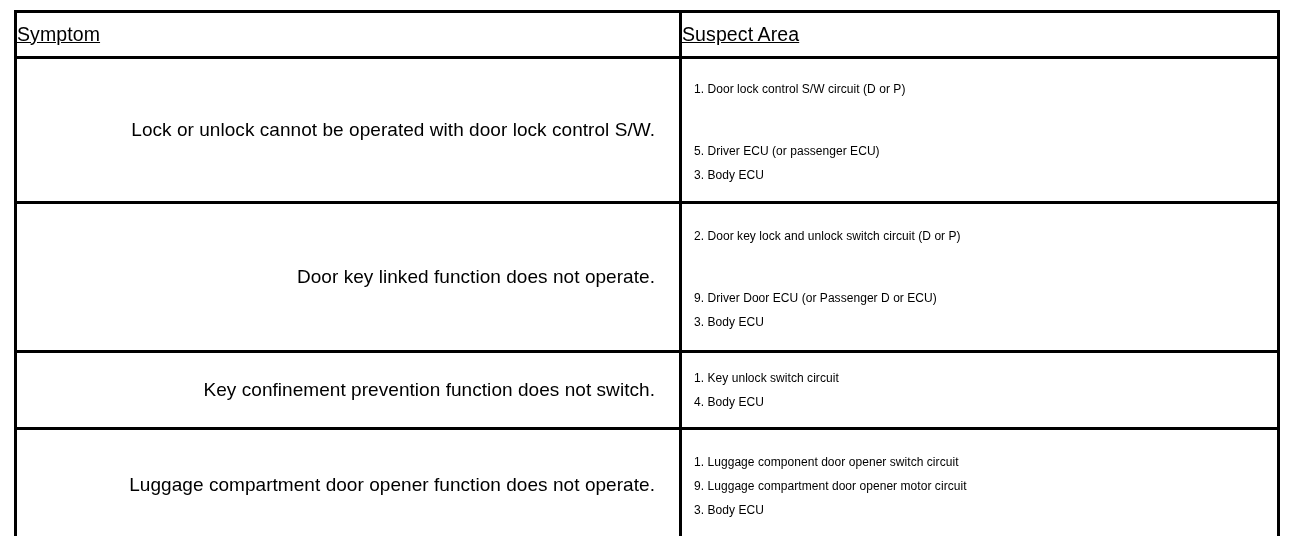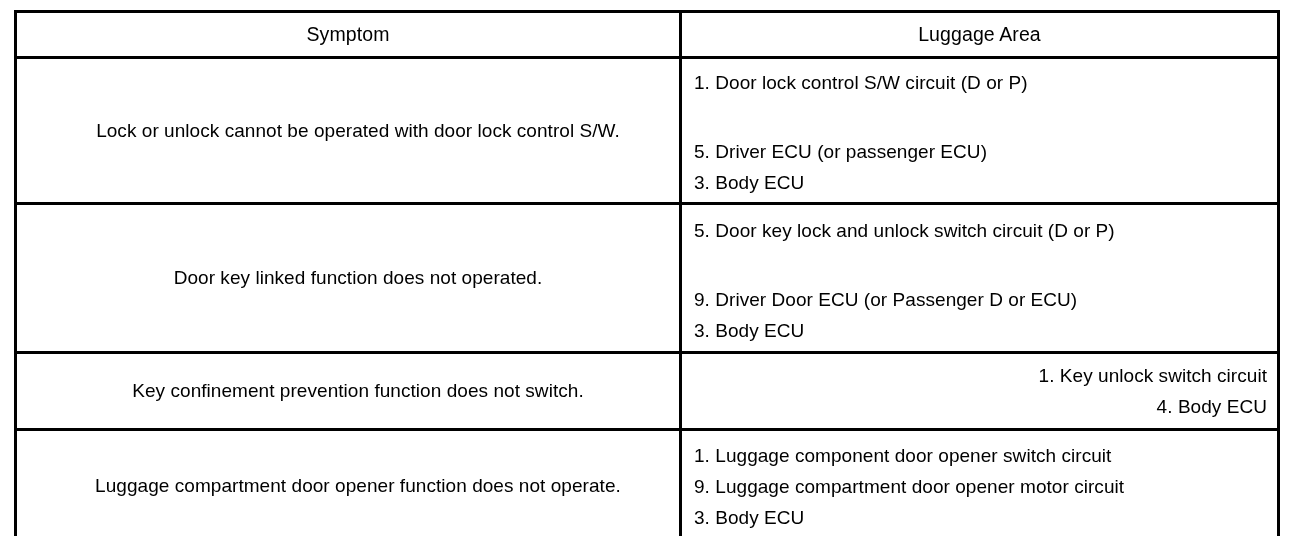--- a/index.html
+++ b/index.html
@@ -53,46 +53,47 @@
   .head-row th {
     height: 43px;
     text-align: center;
     font-weight: normal;
     font-size: 19.5px;
     line-height: 1.1;
     letter-spacing: 0.1px;
   }
   .head-cell-inner {
     display: block;
-    text-align: center;
+    text-align: left;
+    text-decoration: underline;
   }
 
   
   .symptom-cell {
     vertical-align: middle;
   }
   .symptom-text {
     display: block;
     padding-left: 14px;
-    padding-right: 14px;
+    padding-right: 24px;
     font-size: 19px;
     line-height: 1.25;
-    text-align: center;
+    text-align: right;
     letter-spacing: 0.05px;
     margin-left: 20px;
   }
 
   
   .suspect-cell {
     vertical-align: top;
   }
   .suspect-list {
     display: block;
     padding: 14px 10px 10px 12px;
-    font-size: 19px;
+    font-size: 12px;
     line-height: 1.0;
     border-radius: 11px;
   }
   .suspect-item {
     display: block;
     white-space: nowrap;
     letter-spacing: 0.05px;
     margin-bottom: 12px;
   }
   .suspect-item:last-child { margin-bottom: 0; }
@@ -100,41 +101,41 @@
   .suspect-item.gap-after {
     margin-bottom: 50px;
   }
 
   
   .row-1 td { height: 142px; }
   .row-2 td { height: 146px; }
   .row-3 td { height: 74px; }
   .row-4 td { height: 109px; }
 
-  .row-3 .suspect-list { padding-top: 10px; text-align: right; }
+  .row-3 .suspect-list { padding-top: 10px; }
   .row-4 .suspect-list { padding-top: 12px; }
 </style>
 </head>
 <body>
 
 <div class="page">
 
   <table class="trouble-table">
     <colgroup>
       <col class="col-symptom">
       <col class="col-suspect">
     </colgroup>
 
     <thead>
       <tr class="head-row">
         <th>
           <span class="head-cell-inner">Symptom</span>
         </th>
         <th>
-          <span class="head-cell-inner">Luggage Area</span>
+          <span class="head-cell-inner">Suspect Area</span>
         </th>
       </tr>
     </thead>
 
     <tbody>
 
       <tr class="row-1">
         <td class="symptom-cell">
           <span class="symptom-text">Lock or unlock cannot be operated with door lock control S/W.</span>
         </td>
@@ -142,25 +143,25 @@
           <span class="suspect-list">
             <span class="suspect-item gap-after">1. Door lock control S/W circuit (D or P)</span>
             <span class="suspect-item">5. Driver ECU (or passenger ECU)</span>
             <span class="suspect-item">3. Body ECU</span>
           </span>
         </td>
       </tr>
 
       <tr class="row-2">
         <td class="symptom-cell">
-          <span class="symptom-text">Door key linked function does not operated.</span>
+          <span class="symptom-text">Door key linked function does not operate.</span>
         </td>
         <td class="suspect-cell">
           <span class="suspect-list">
-            <span class="suspect-item gap-after">5. Door key lock and unlock switch circuit (D or P)</span>
+            <span class="suspect-item gap-after">2. Door key lock and unlock switch circuit (D or P)</span>
             <span class="suspect-item">9. Driver Door ECU (or Passenger D or ECU)</span>
             <span class="suspect-item">3. Body ECU</span>
           </span>
         </td>
       </tr>
 
       <tr class="row-3">
         <td class="symptom-cell">
           <span class="symptom-text">Key confinement prevention function does not switch.</span>
         </td>

